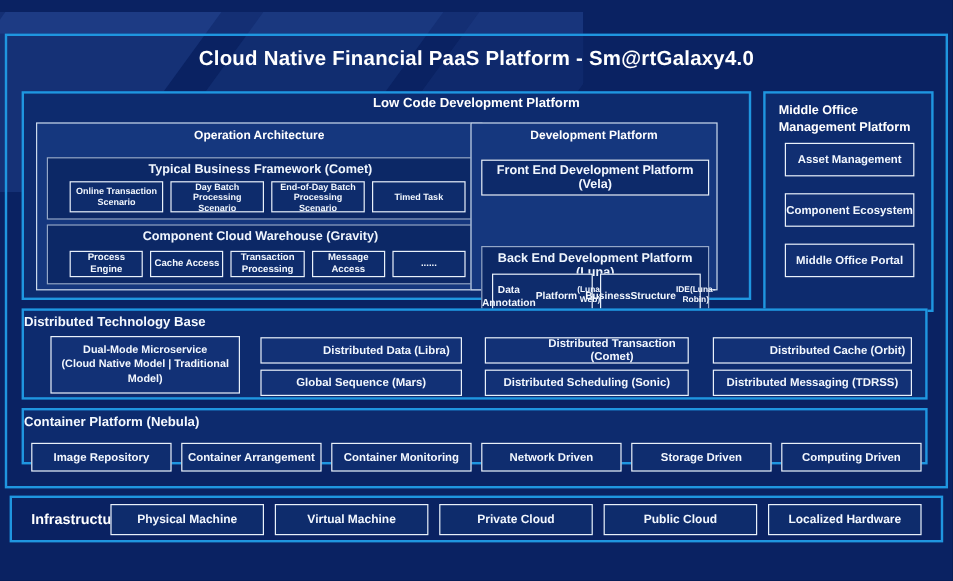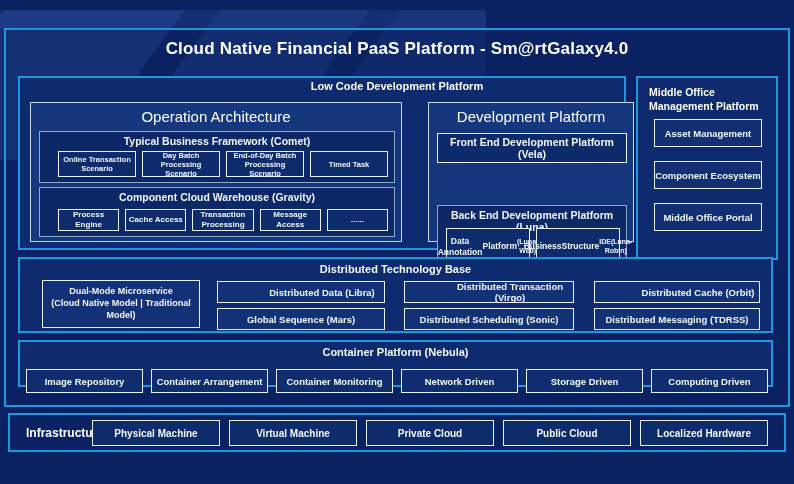--- a/index.html
+++ b/index.html
@@ -15,32 +15,32 @@
   .d2{left:165px; width:150px; background:rgba(64,112,198,0.14);}
   .d3{left:345px; width:130px; background:rgba(64,112,198,0.10);}
 
   .frame{position:absolute; left:4px; top:28px; width:786px; height:379px;
     border:2px solid #1F96E0; box-sizing:border-box;}
 
   .main-title{position:absolute; top:9px; left:0; width:100%; text-align:center;
     font-size:17px; font-weight:bold; letter-spacing:.2px;}
 
   .sec{position:absolute; border:2px solid #1F96E0; box-sizing:border-box; background:#0D2B6E;}
-  .sec-label{position:absolute; left:0; top:4px; width:100%; text-align:center;
+  .sec-label{position:absolute; left:0; top:4px; width:100%; 
     font-size:11px; font-weight:bold; color:#F4F9FF;}
 
   .lowcode{left:12px; top:46px; width:608px; height:174px;}
   .lowcode-label{position:absolute; top:50px; left:0; width:100%; text-align:center;
     font-size:11px; font-weight:bold; z-index:5;}
 
   .panel{position:absolute; border:1.5px solid #CBD9EC; box-sizing:border-box; background:#15377E;}
   .panel-title{position:absolute; left:0; top:5px; width:100%; text-align:center;
-    font-size:15px; font-weight:normal;}
+    font-size:10px; font-weight:bold;}
   .op-arch{left:10px; top:24px; width:372px; height:140px;}
-  .dev-plat{left:408px; top:24px; width:206px; height:140px;padding-left:48px;}
+  .dev-plat{left:372px; top:24px; width:206px; height:140px;padding-left:48px;}
 
   .sub{position:absolute; border:1.5px solid #94A7C8; box-sizing:border-box; background:#0C2866;}
   .sub-title{position:absolute; left:0; top:3px; width:100%; text-align:center;
     font-size:10.5px; font-weight:bold; color:#EFF5FD;}
   .tbf{left:8px; top:28px; width:356px; height:52px;}
   .ccw{left:8px; top:84px; width:356px; height:50px;}
   .row{position:absolute; left:18px; right:6px; bottom:5px; display:flex; gap:6px;border-radius:12px;}
   .node{display:flex; align-items:center; justify-content:center; text-align:center;
     box-sizing:border-box; border:1.5px solid #E9F1FA; background:#0E2C6C;
     color:#F2F7FE; font-weight:bold;}
@@ -154,21 +154,21 @@
 
     <div class="sec distributed">
       <div class="sec-label">Distributed Technology Base</div>
       <div class="node dual-mode">
         <span>Dual-Mode Microservice</span>
         <span>(Cloud Native Model | Traditional</span>
         <span>Model)</span>
       </div>
       <div class="node dt-item dt-c1 dt-r1">Distributed Data (Libra)</div>
       <div class="node dt-item dt-c1 dt-r2">Global Sequence (Mars)</div>
-      <div class="node dt-item dt-c2 dt-r1">Distributed Transaction (Virgo)</div>
+      <div class="node dt-item dt-c2 dt-r1">Distributed Transaction (Comet)</div>
       <div class="node dt-item dt-c2 dt-r2">Distributed Scheduling (Sonic)</div>
       <div class="node dt-item dt-c3 dt-r1">Distributed Cache (Orbit)</div>
       <div class="node dt-item dt-c3 dt-r2">Distributed Messaging (TDRSS)</div>
     </div>
 
     <div class="sec container-plat">
       <div class="sec-label">Container Platform (Nebula)</div>
       <div class="node cp-item cp-0">Image Repository</div>
       <div class="node cp-item cp-1">Container Arrangement</div>
       <div class="node cp-item cp-2">Container Monitoring</div>

